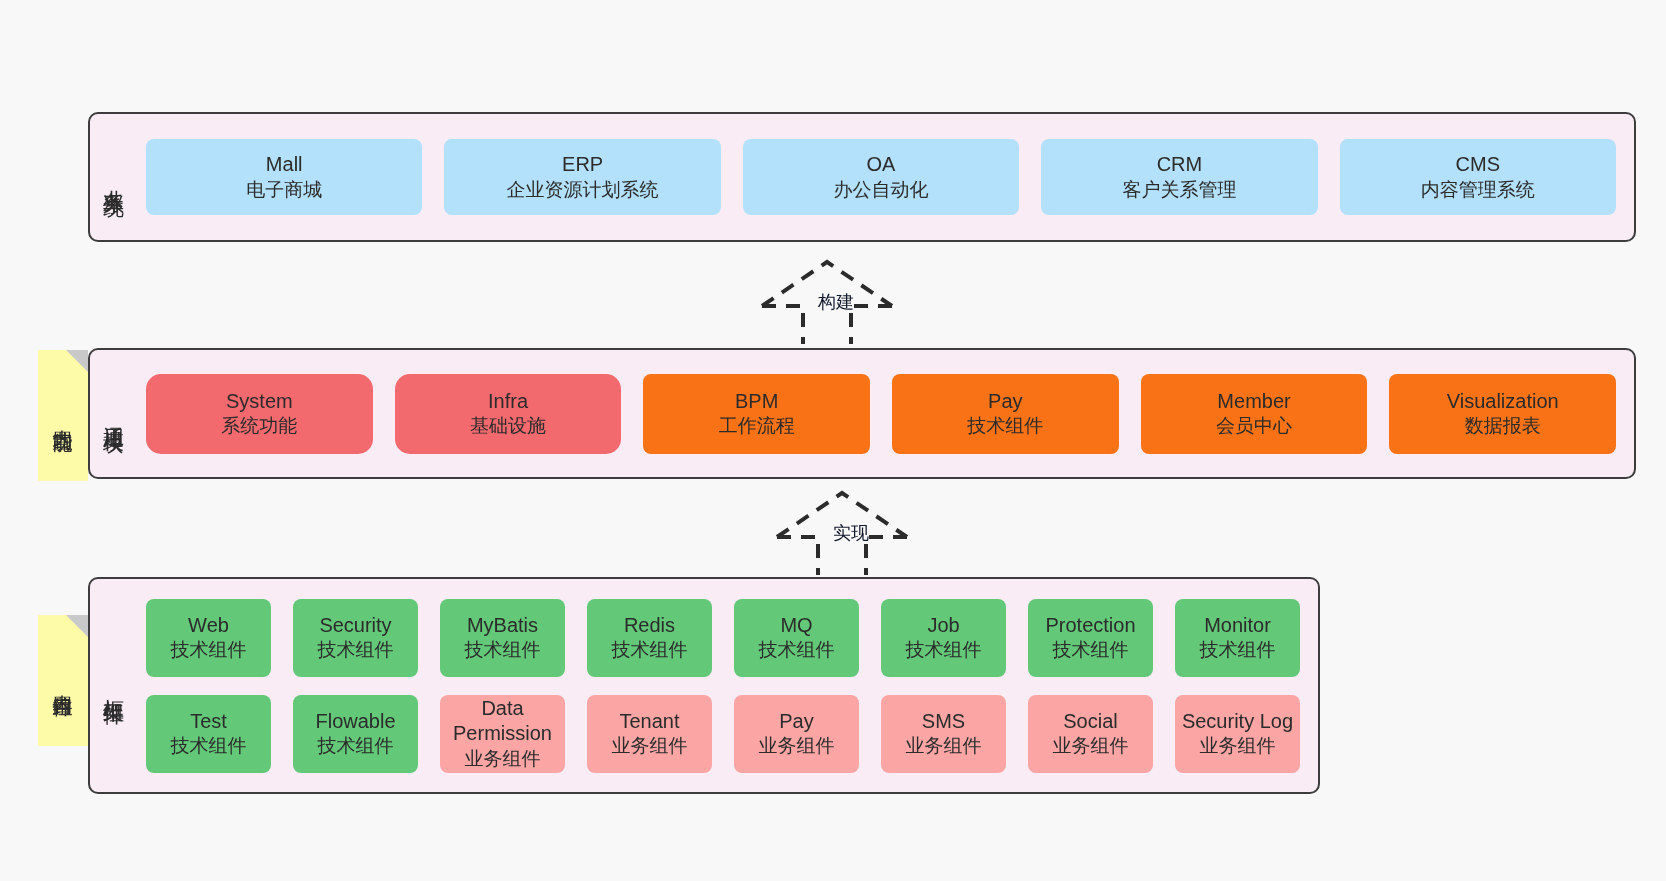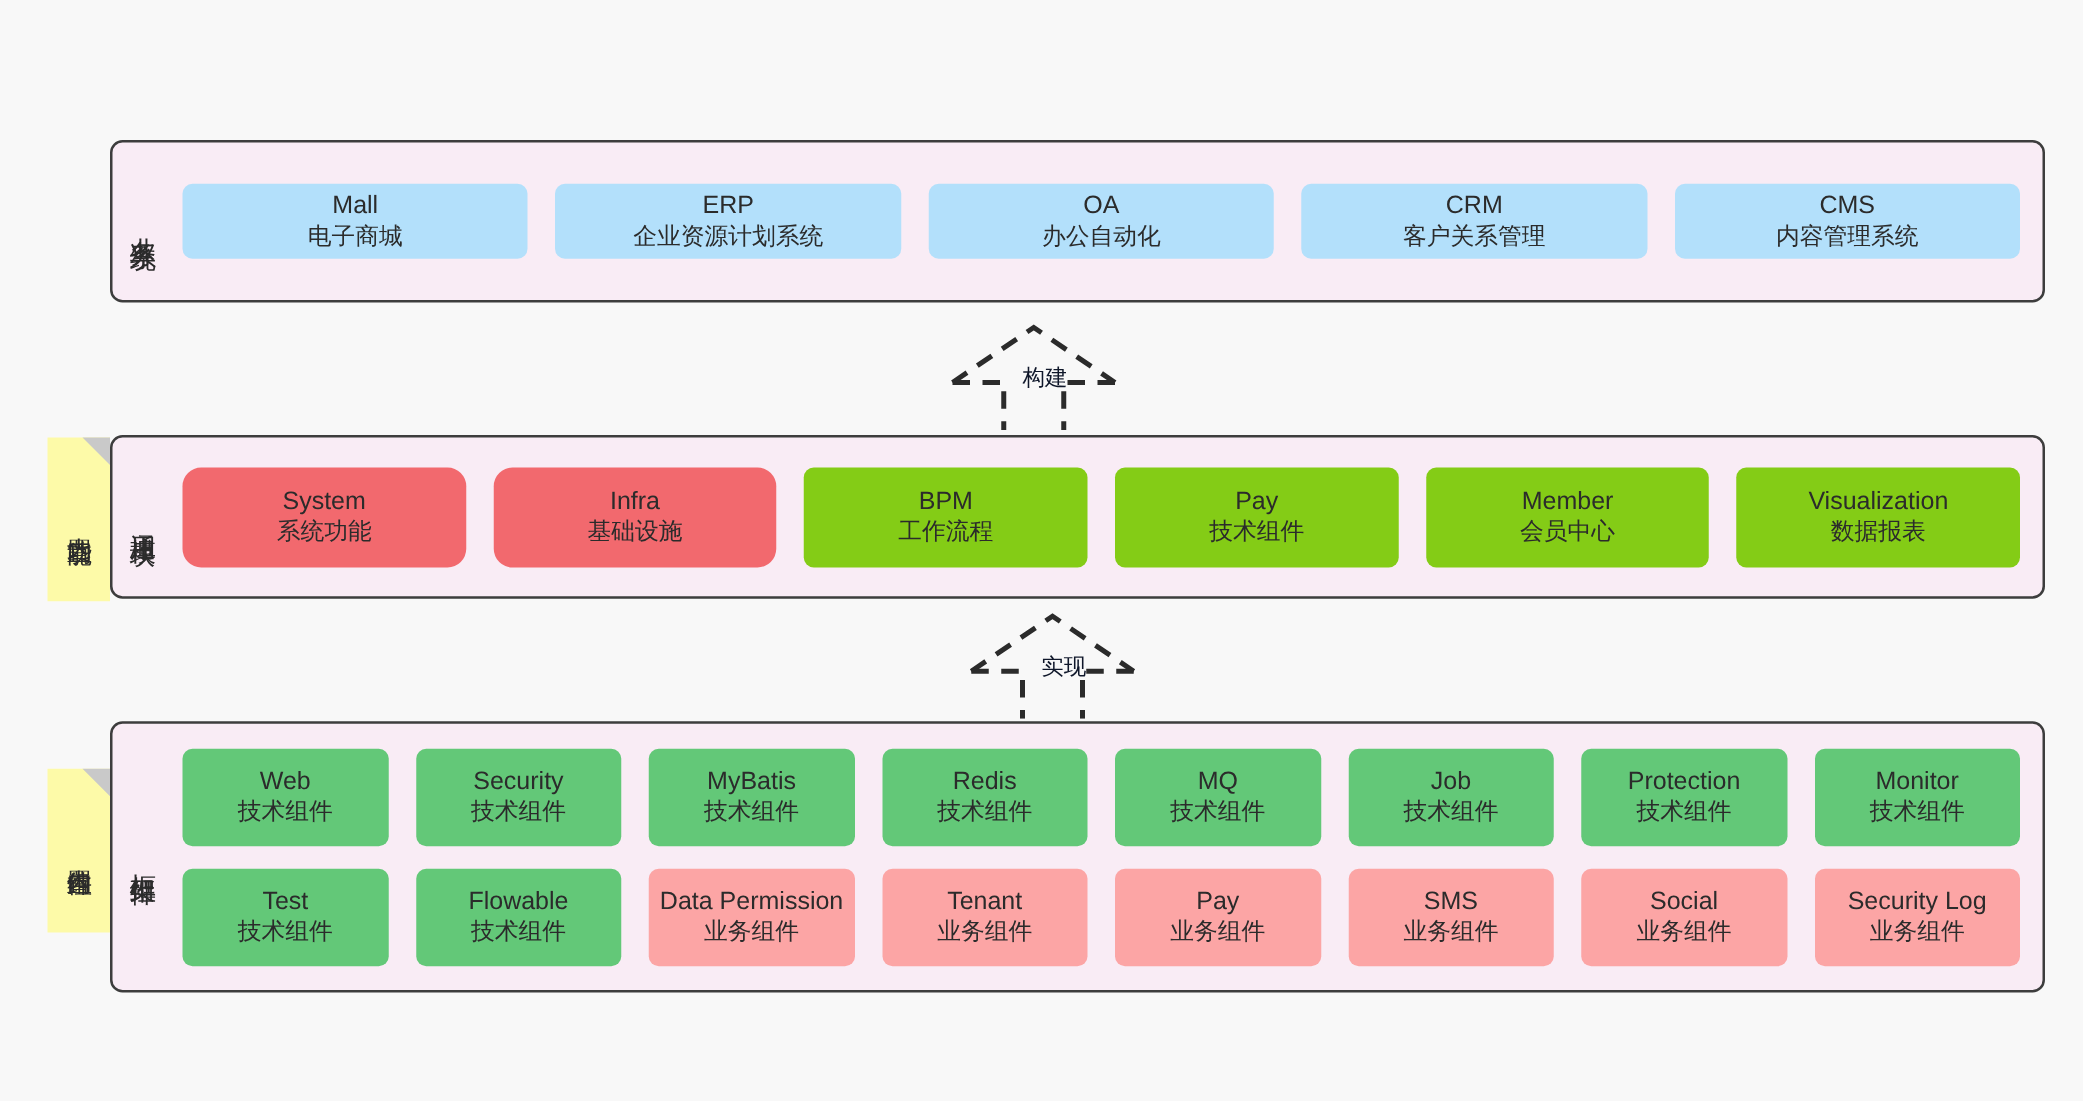--- a/index.html
+++ b/index.html
@@ -66,30 +66,30 @@
     color: #2b2b2b;
     line-height: 1.28;
     padding: 6px 4px;
   }
   .card .t1 { font-size: 20px; }
   .card .t2 { font-size: 19px; }
 
   
   .c-blue       { background: #b3e0fb; }
   .c-red        { background: #f2696e; border-radius: 15px; }
-  .c-pink       { background: #84cc16; }
+  .c-pink       { background: #f97316; }
   .c-green      { background: #63c878; }
   .c-lightgreen { background: #fca5a5; }
 
   
   #layer-business { left: 88px;  top: 112px; width: 1548px; height: 130px; }
   #layer-common   { left: 88px;  top: 348px; width: 1548px; height: 131px; }
-  #layer-frame    { left: 88px;  top: 577px; width: 1548px; height: 217px; }
-
-  #layer-business .row { height: 60px; }
+  #layer-frame    { left: 88px;  top: 577px; width: 1232px; height: 217px; }
+
+  #layer-business .row { height: 76px; }
   #layer-common   .row { height: 80px; }
   #layer-frame    .row { height: 78px; }
 
   
   .sticky {
     position: absolute;
     width: 50px;
     background: #fdfaa8;
     color: #2b2b2b;
     font-size: 20px;

